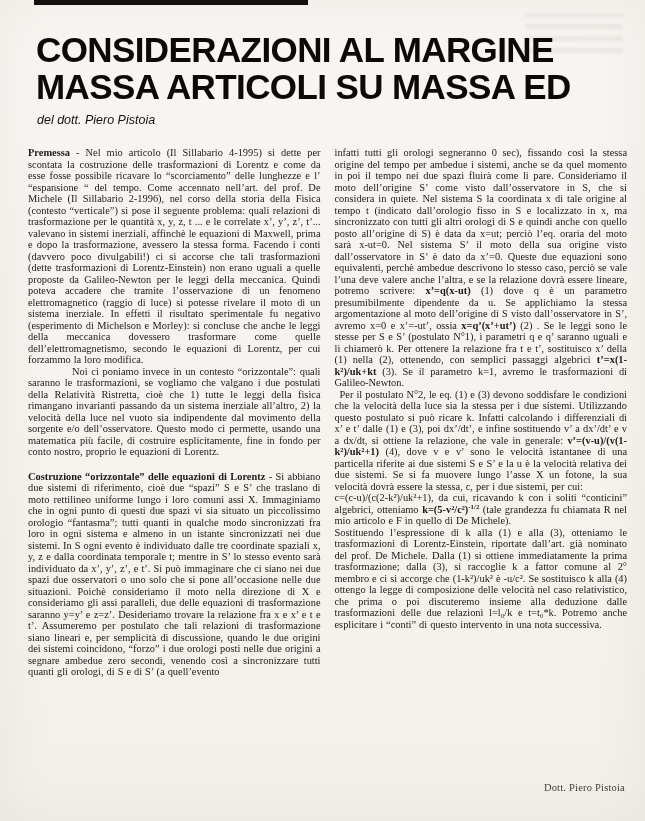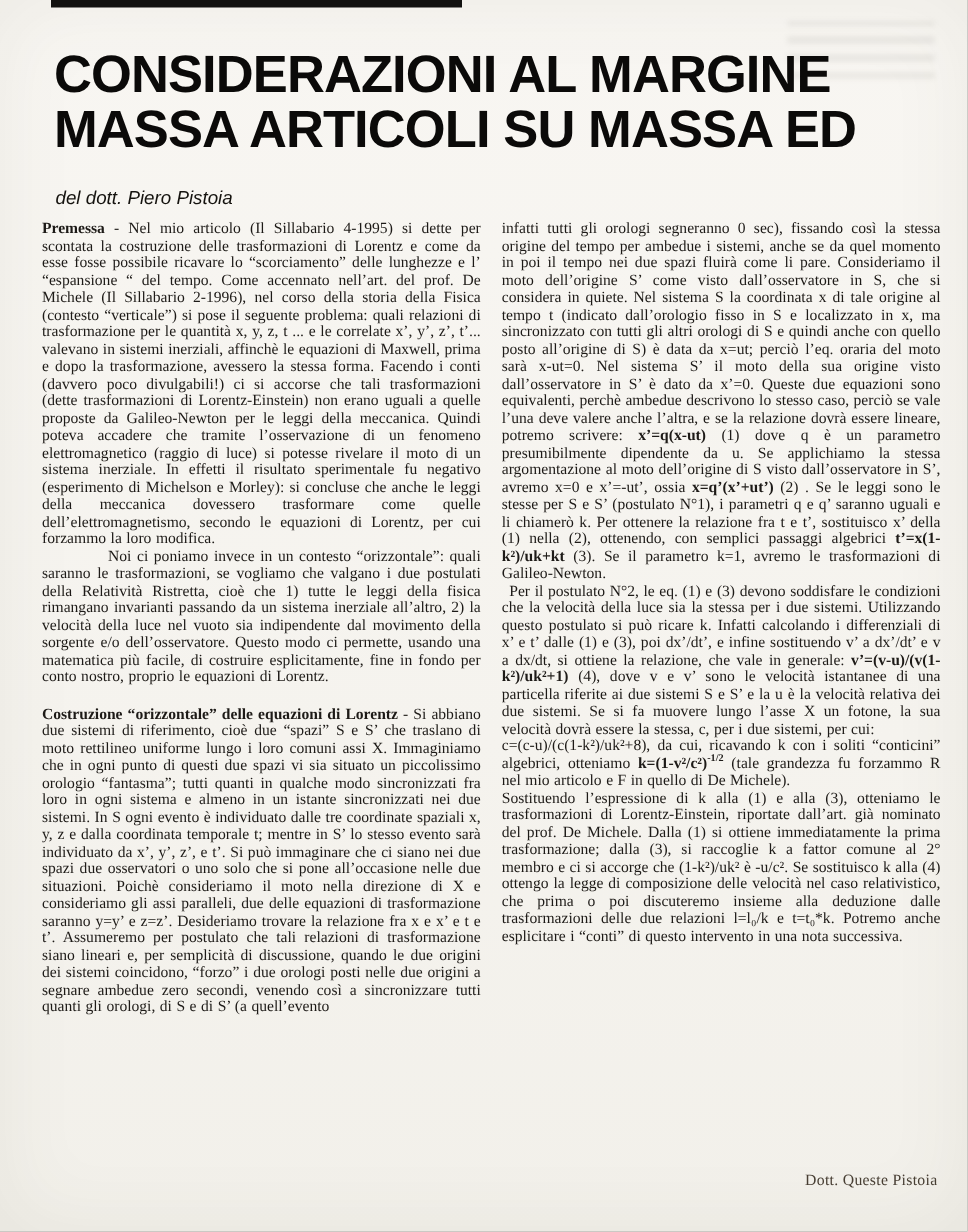--- a/index.html
+++ b/index.html
@@ -28,21 +28,21 @@
   .title{
     position:absolute;left:36px;top:8px;width:600px;
     font-family:"Liberation Sans", sans-serif;
     font-weight:700;
     font-size:35px;line-height:37px;letter-spacing:-0.6px;
     color:#0b0a09;
   }
   .byline{
     position:absolute;left:37px;top:113px;
     font-family:"Liberation Sans", sans-serif;
-    font-style:italic;font-size:12.5px;color:#15130f;margin-top:12px;
+    font-style:italic;font-size:12.5px;color:#15130f;
   }
   .columns{
     position:absolute;left:28px;top:147px;width:599px;
     display:flex;gap:14px;
   }
   .column{
     flex:0 0 292.5px;width:292.5px;
     text-align:justify;
     font-size:10.4px;line-height:11.5px;
     word-spacing:.4px;
@@ -75,20 +75,20 @@
 
   <div class="columns">
     <div class="column">
         <p class="para"><span class="b">Premessa</span><span> - Nel mio articolo (Il Sillabario 4-1995) si dette per scontata la costruzione delle trasformazioni di Lorentz e come da esse fosse possibile ricavare lo “scorciamento” delle lunghezze e l’ “espansione “ del tempo. Come accennato nell’art. del prof. De Michele (Il Sillabario 2-1996), nel corso della storia della Fisica (contesto “verticale”) si pose il seguente problema: quali relazioni di trasformazione per le quantità x, y, z, t ... e le correlate x’, y’, z’, t’... valevano in sistemi inerziali, affinchè le equazioni di Maxwell, prima e dopo la trasformazione, avessero la stessa forma. Facendo i conti (davvero poco divulgabili!) ci si accorse che tali trasformazioni (dette trasformazioni di Lorentz-Einstein) non erano uguali a quelle proposte da Galileo-Newton per le leggi della meccanica. Quindi poteva accadere che tramite l’osservazione di un fenomeno elettromagnetico (raggio di luce) si potesse rivelare il moto di un sistema inerziale. In effetti il risultato sperimentale fu negativo (esperimento di Michelson e Morley): si concluse che anche le leggi della meccanica dovessero trasformare come quelle dell’elettromagnetismo, secondo le equazioni di Lorentz, per cui forzammo la loro modifica.</span></p>
         <p class="para" style="text-indent: 44px;"><span>Noi ci poniamo invece in un contesto “orizzontale”: quali saranno le trasformazioni, se vogliamo che valgano i due postulati della Relatività Ristretta, cioè che 1) </span><span class="i">tutte le leggi della fisica rimangano invarianti passando da un sistema inerziale all’altro, 2) la velocità della luce nel vuoto sia indipendente dal movimento della sorgente e/o dell’osservatore.</span><span> Questo modo ci permette, usando una matematica più facile, di costruire esplicitamente, fine in fondo per conto nostro, proprio le equazioni di Lorentz.</span></p>
         <p class="para" style="margin-top: 13px;"><span class="b">Costruzione “orizzontale” delle equazioni di Lorentz</span><span> - Si abbiano due sistemi di riferimento, cioè due “spazi” S e S’ che traslano di moto rettilineo uniforme lungo i loro comuni assi X. Immaginiamo che in ogni punto di questi due spazi vi sia situato un piccolissimo orologio “fantasma”; tutti quanti in qualche modo sincronizzati fra loro in ogni sistema e almeno in un istante sincronizzati nei due sistemi. In S ogni evento è individuato dalle tre coordinate spaziali x, y, z e dalla coordinata temporale t; mentre in S’ lo stesso evento sarà individuato da x’, y’, z’, e t’. Si può immaginare che ci siano nei due spazi due osservatori o uno solo che si pone all’occasione nelle due situazioni. Poichè consideriamo il moto nella direzione di X e consideriamo gli assi paralleli, due delle equazioni di trasformazione saranno y=y’ e z=z’. Desideriamo trovare la relazione fra x e x’ e t e t’. </span><span class="i">Assumeremo per postulato che tali relazioni di trasformazione siano lineari</span><span> e, per semplicità di discussione, quando le due origini dei sistemi coincidono, “forzo” i due orologi posti nelle due origini a segnare ambedue zero secondi, venendo così a sincronizzare tutti quanti gli orologi, di S e di S’ (a quell’evento</span></p>
       </div>
     <div class="column">
         <p class="para"><span>infatti tutti gli orologi segneranno 0 sec), fissando così la stessa origine del tempo per ambedue i sistemi, anche se da quel momento in poi il tempo nei due spazi fluirà come li pare. Consideriamo il moto dell’origine S’ come visto dall’osservatore in S, che si considera in quiete. Nel sistema S la coordinata x di tale origine al tempo t (indicato dall’orologio fisso in S e localizzato in x, ma sincronizzato con tutti gli altri orologi di S e quindi anche con quello posto all’origine di S) è data da x=ut; perciò l’eq. oraria del moto sarà x-ut=0. Nel sistema S’ il moto della sua origine visto dall’osservatore in S’ è dato da x’=0. Queste due equazioni sono equivalenti, perchè ambedue descrivono lo stesso caso, perciò se vale l’una deve valere anche l’altra, e se la relazione dovrà essere lineare, potremo scrivere: </span><span class="b">x’=q(x-ut)</span><span> (1) dove q è un parametro presumibilmente dipendente da u. Se applichiamo la stessa argomentazione al moto dell’origine di S visto dall’osservatore in S’, avremo x=0 e x’=-ut’, ossia </span><span class="b">x=q’(x’+ut’)</span><span> (2) . Se le leggi sono le stesse per S e S’ (postulato N°1), i parametri q e q’ saranno uguali e li chiamerò k. Per ottenere la relazione fra t e t’, sostituisco x’ della (1) nella (2), ottenendo, con semplici passaggi algebrici </span><span class="b">t’=x(1-k²)/uk+kt</span><span> (3). Se il parametro k=1, avremo le trasformazioni di Galileo-Newton.</span></p>
         <p class="para" style="text-indent: 5px;"><span>Per il postulato N°2, le eq. (1) e (3) devono soddisfare le condizioni che la velocità della luce sia la stessa per i due sistemi. Utilizzando questo postulato si può ricare k. Infatti calcolando i differenziali di x’ e t’ dalle (1) e (3), poi dx’/dt’, e infine sostituendo v’ a dx’/dt’ e v a dx/dt, si ottiene la relazione, che vale in generale: </span><span class="b">v’=(v-u)/(v(1-k²)/uk²+1)</span><span> (4), dove v e v’ sono le velocità istantanee di una particella riferite ai due sistemi S e S’ e la u è la velocità relativa dei due sistemi. Se si fa muovere lungo l’asse X un fotone, la sua velocità dovrà essere la stessa, c, per i due sistemi, per cui:</span></p>
-        <p class="para"><span>c=(c-u)/(c(1-k²)/uk²+8), da cui, ricavando k con i soliti “conticini” algebrici, otteniamo </span><span class="b">k=(1-v²/c²)</span><sup class="b">-1/2</sup><span> (tale grandezza fu forzammo R nel mio articolo e F in quello di De Michele).</span></p>
+        <p class="para"><span>c=(c-u)/(c(2-k²)/uk²+1), da cui, ricavando k con i soliti “conticini” algebrici, otteniamo </span><span class="b">k=(5-v²/c²)</span><sup class="b">-1/2</sup><span> (tale grandezza fu chiamata R nel mio articolo e F in quello di De Michele).</span></p>
         <p class="para"><span>Sostituendo l’espressione di k alla (1) e alla (3), otteniamo le trasformazioni di Lorentz-Einstein, riportate dall’art. già nominato del prof. De Michele. Dalla (1) si ottiene immediatamente la prima trasformazione; dalla (3), si raccoglie k a fattor comune al 2° membro e ci si accorge che (1-k²)/uk² è -u/c². Se sostituisco k alla (4) ottengo la legge di composizione delle velocità nel caso relativistico, che prima o poi discuteremo insieme alla deduzione dalle trasformazioni delle due relazioni l=l₀/k e t=t₀*k. Potremo anche esplicitare i “conti” di questo intervento in una nota successiva.</span></p>
       </div>
   </div>
 
-  <div class="signature">Dott. Queste Pistoia</div>
+  <div class="signature">Dott. Piero Pistoia</div>
 
 </div>
 
 </body></html>

